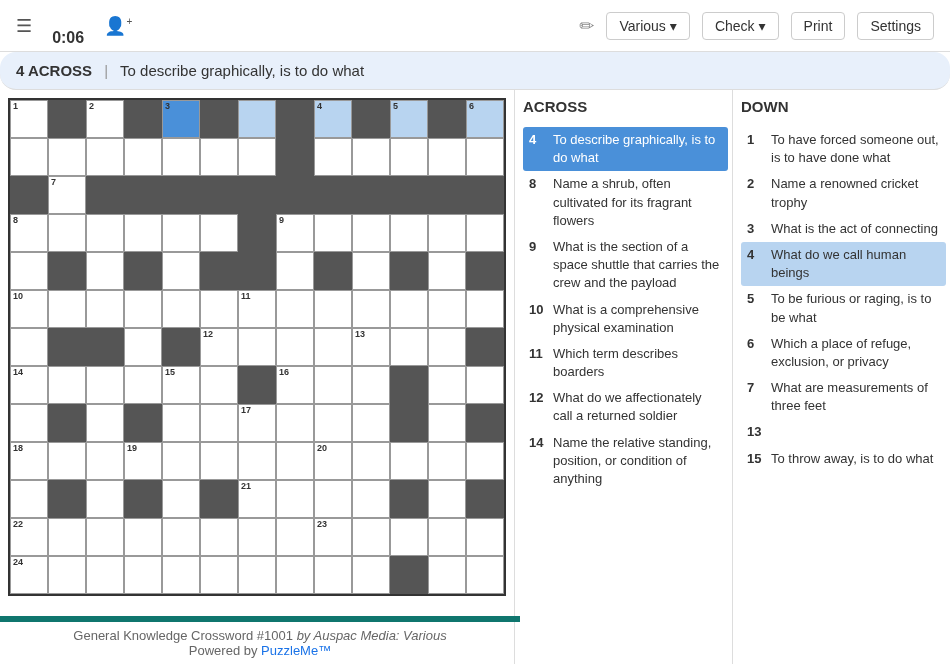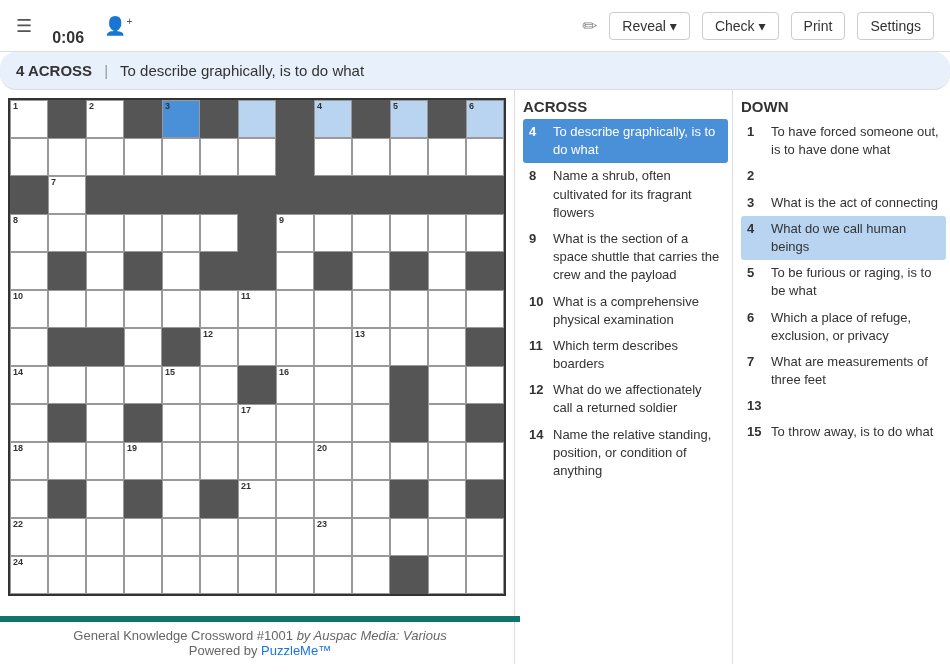--- a/index.html
+++ b/index.html
@@ -103,20 +103,21 @@
       overflow-y: auto;
       border-left: 1px solid #ddd;
     }
     .clue-section::-webkit-scrollbar { width: 8px; }
     .clue-section::-webkit-scrollbar-track { background: #f1f1f1; }
     .clue-section::-webkit-scrollbar-thumb { background: #ccc; border-radius: 4px; }
 
     .clue-section-title {
       font-weight: bold;
       font-size: 15px;
+      margin-bottom: 8px;
       color: #333;
       padding-bottom: 4px;
     }
 
     .clue-item {
       display: flex;
       gap: 6px;
       padding: 4px 6px;
       font-size: 13px;
       color: #333;
@@ -152,21 +153,21 @@
 
 <div class="header">
   <div class="header-left">
     <span class="menu-icon">☰</span>
     <span class="timer">0:06</span>
     <span class="add-user-icon">👤<sup style="font-size:10px">+</sup></span>
   </div>
   <div class="header-right">
     <span style="font-size:18px; color:#888; cursor:pointer;">✏</span>
     <button class="header-btn">
-      <span>Reveal</span>
+      <span>Various</span>
       <span>▾</span>
     </button>
     <button class="header-btn">
       <span>Check</span>
       <span>▾</span>
     </button>
     <button class="header-btn">Print</button>
     <button class="header-btn">Settings</button>
   </div>
 </div>
@@ -449,20 +450,21 @@
 
     <div class="clue-section">
       <div class="clue-section-title">DOWN</div>
       <div id="down-clues">
           <div class="clue-item">
             <span class="clue-num">1</span>
             <span class="clue-text">To have forced someone out, is to have done what</span>
           </div>
           <div class="clue-item">
             <span class="clue-num">2</span>
+            <span class="clue-text">Name a renowned cricket trophy</span>
           </div>
           <div class="clue-item">
             <span class="clue-num">3</span>
             <span class="clue-text">What is the act of connecting</span>
           </div>
           <div class="clue-item active">
             <span class="clue-num">4</span>
             <span class="clue-text">What do we call human beings</span>
           </div>
           <div class="clue-item">

